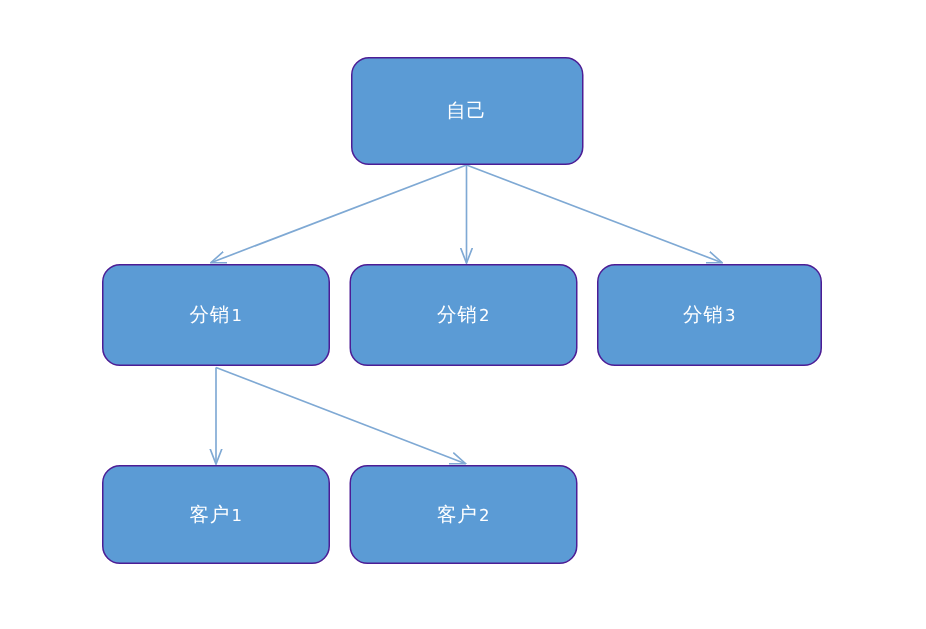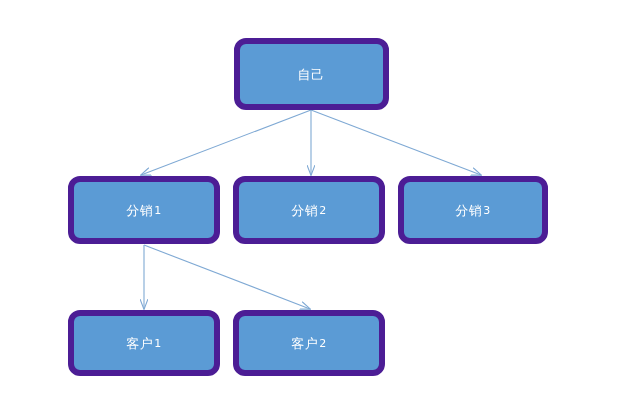--- a/index.html
+++ b/index.html
@@ -20,21 +20,21 @@
     left: 0;
     top: 0;
     width: 617px;
     height: 419px;
     pointer-events: none;
   }
   .node {
     position: absolute;
     box-sizing: border-box;
     background: #5b9bd5;
-    border: 6px solid #4c1d95;
+    border: 1px solid #4c1d95;
     border-radius: 12px;
     display: flex;
     align-items: center;
     justify-content: center;
     color: #ffffff;
     font-size: 13px;
     line-height: 1;
     letter-spacing: 0.5px;
     white-space: nowrap;
   }

